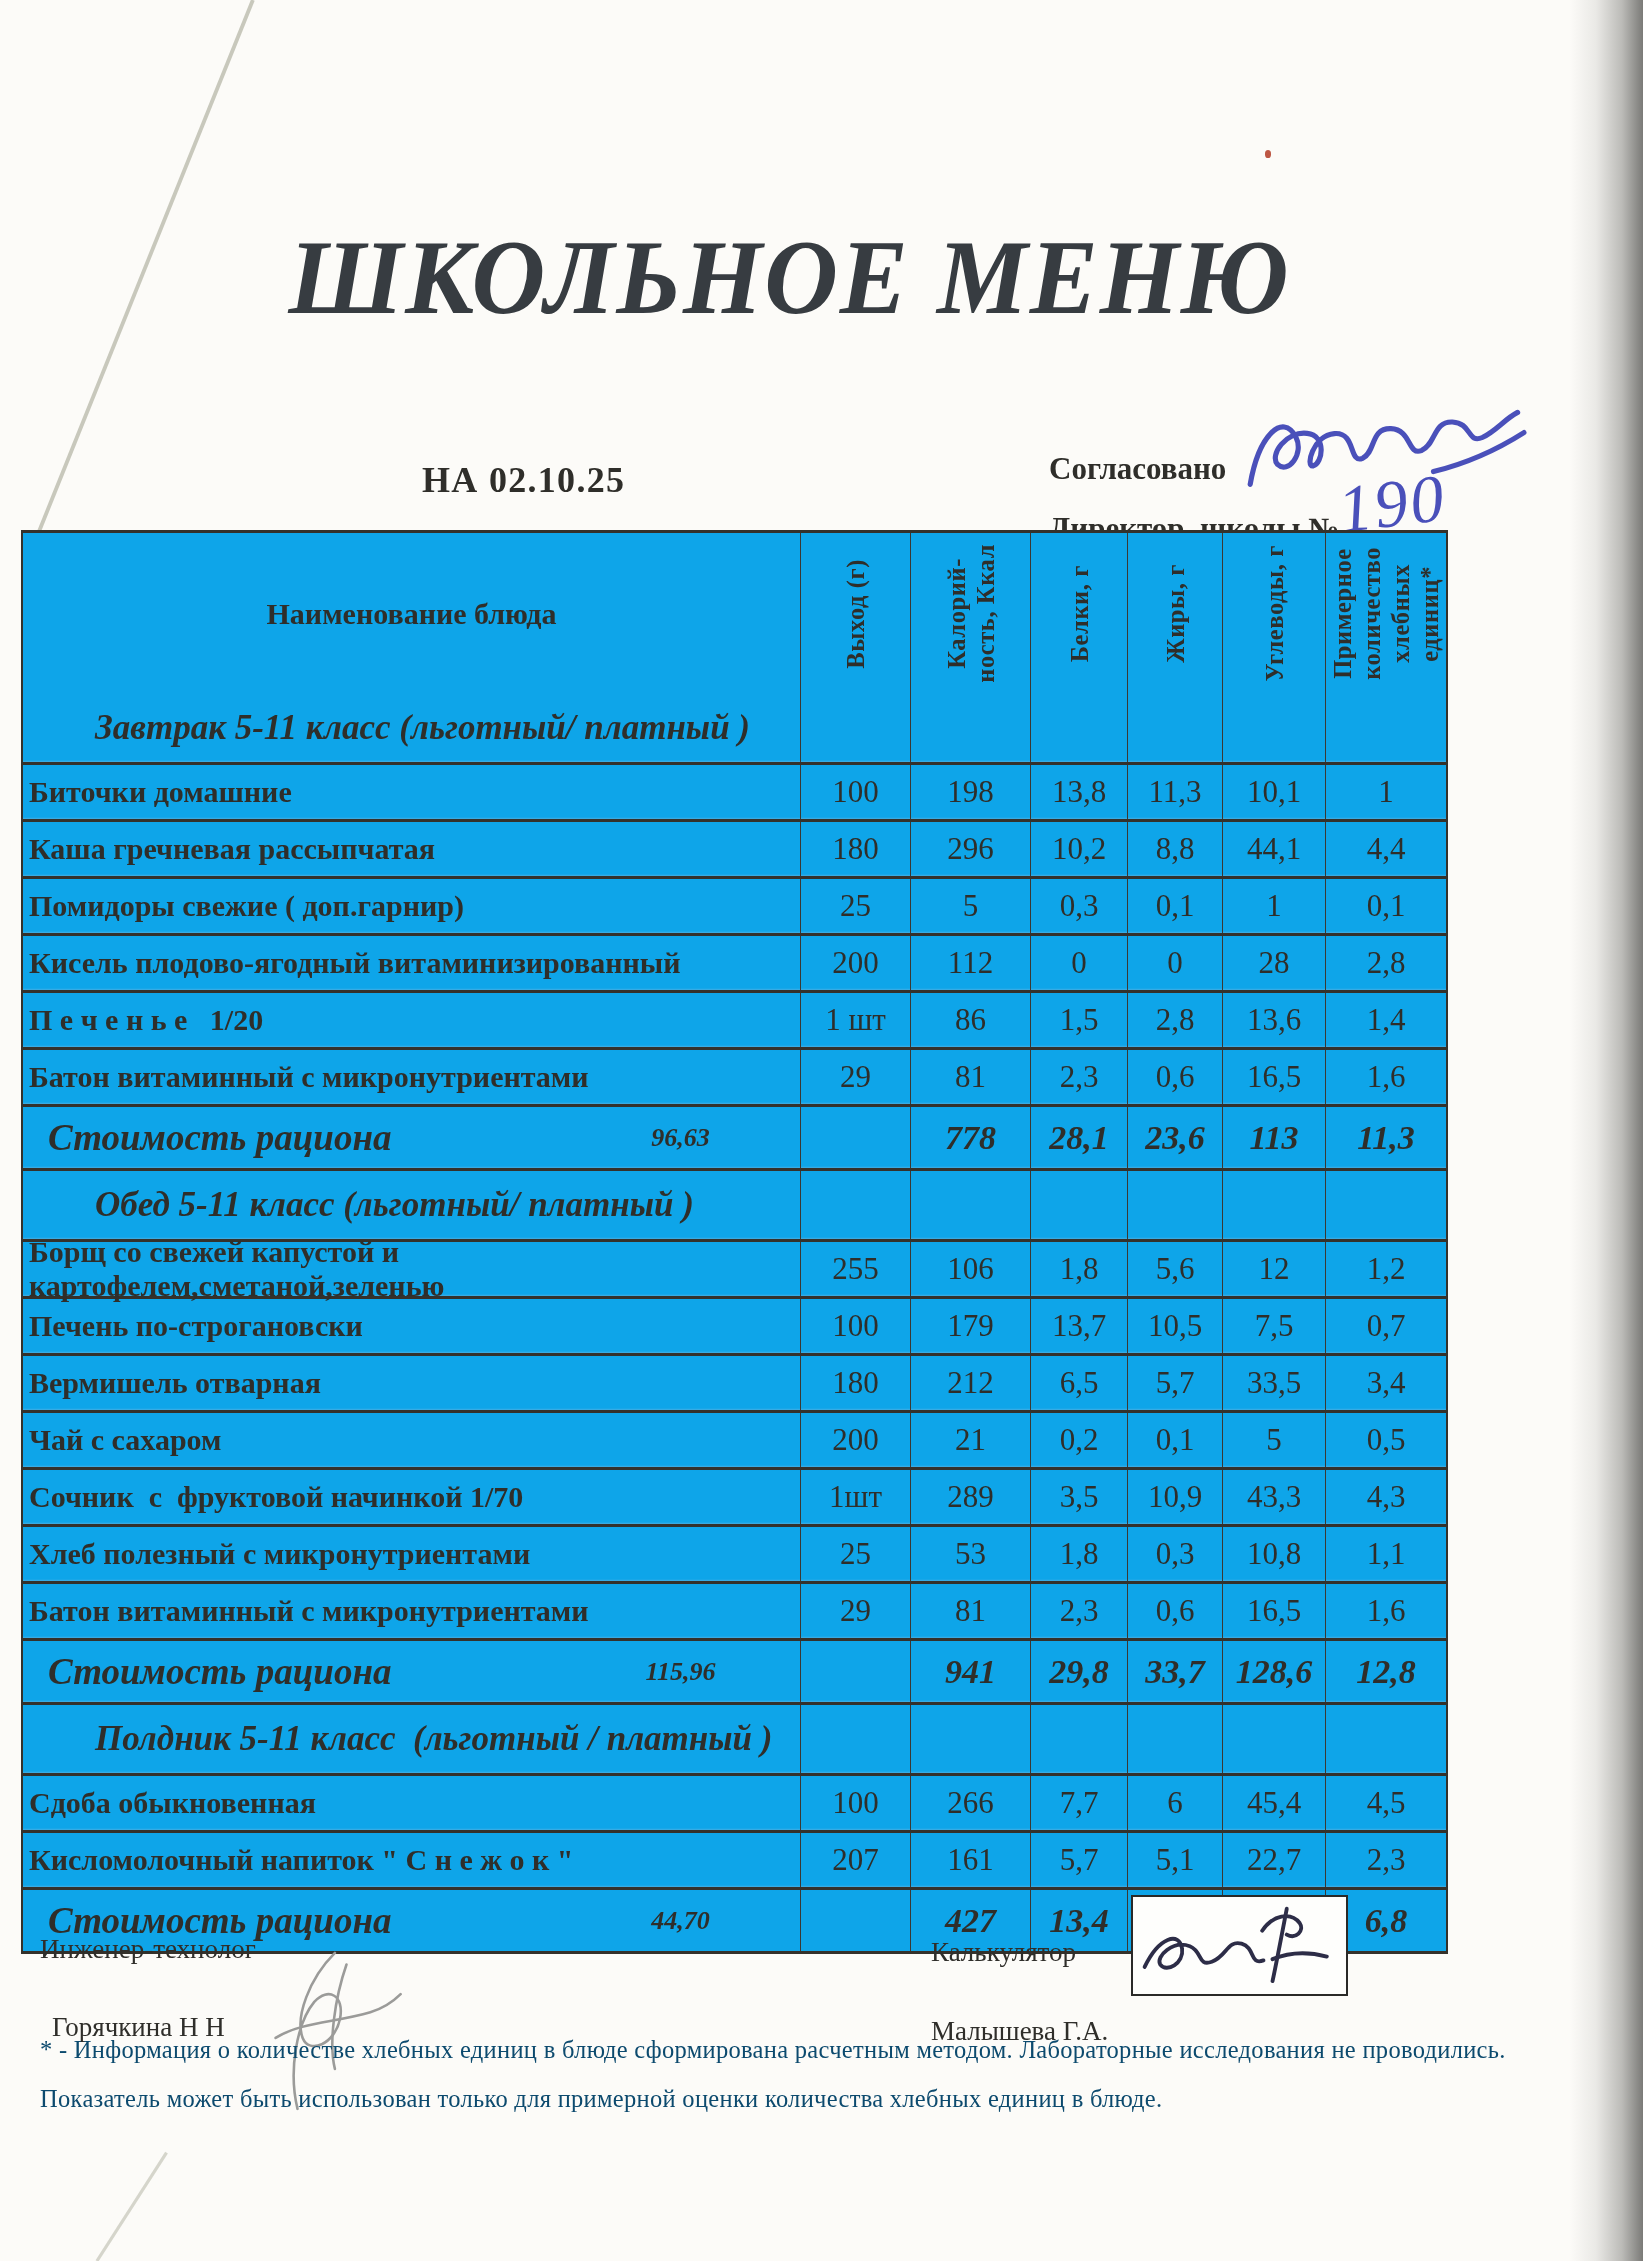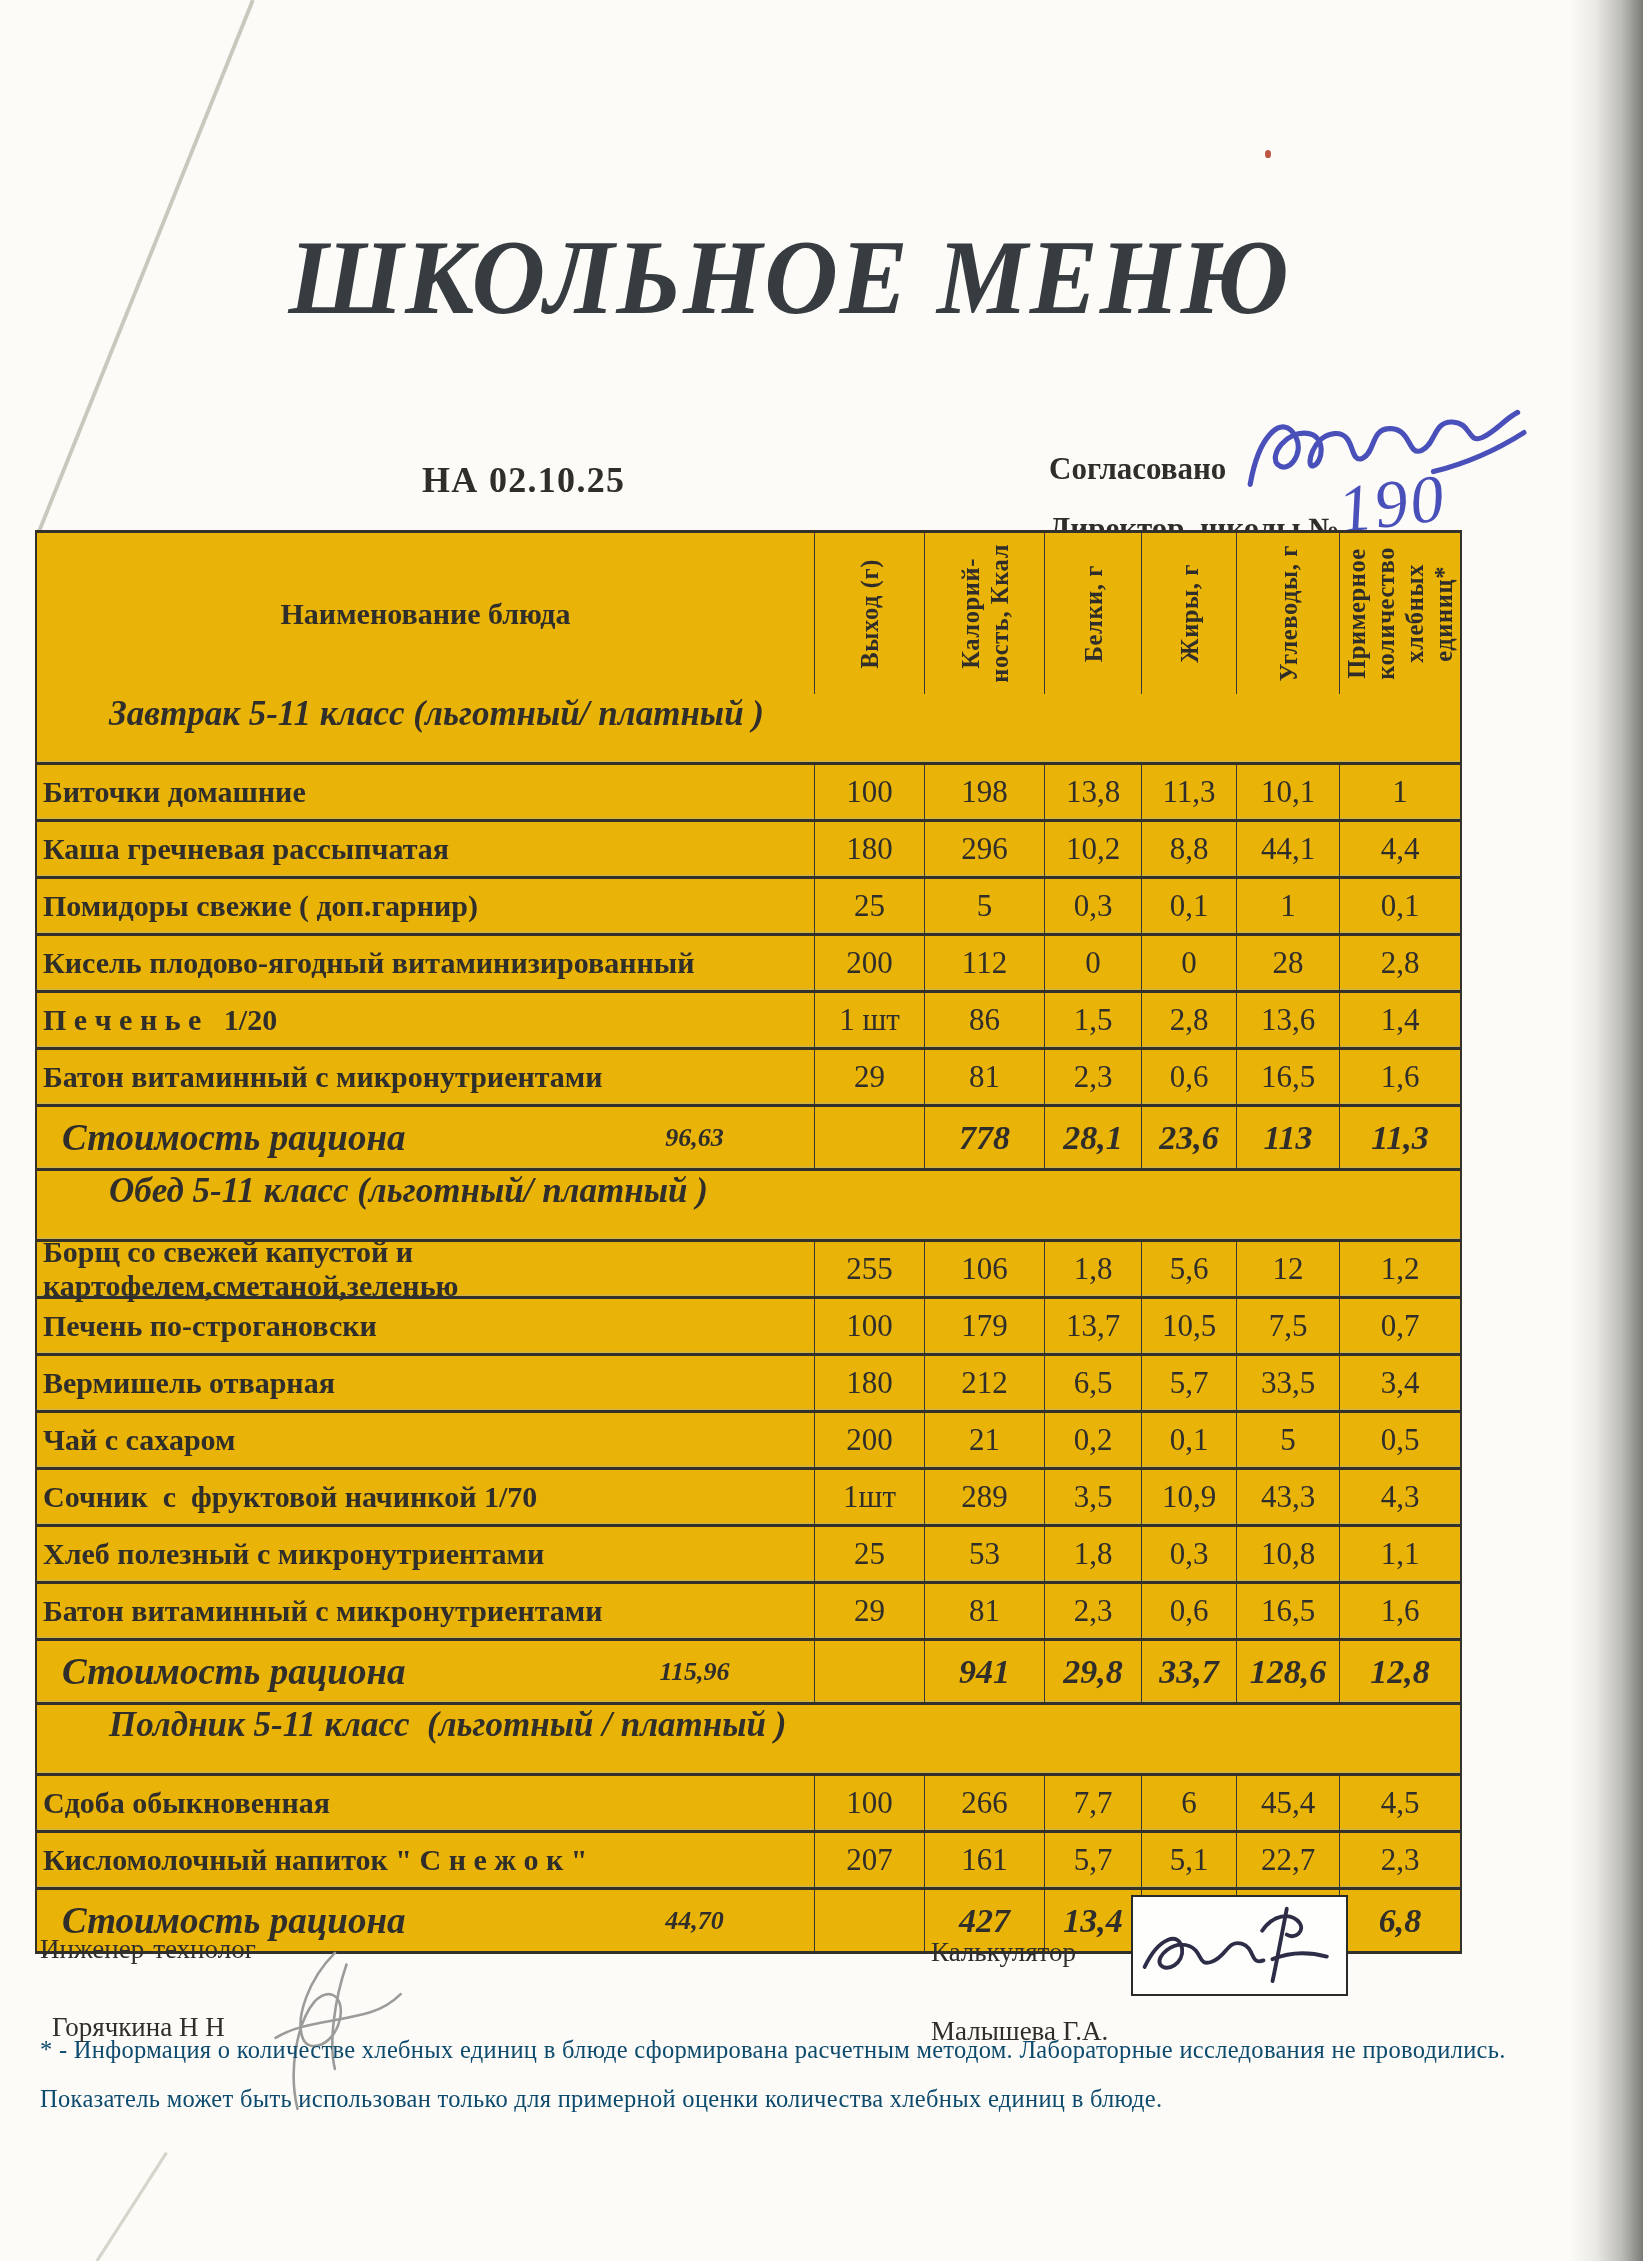--- a/index.html
+++ b/index.html
@@ -24,44 +24,44 @@
   }
   .date-line{position:absolute;left:422px;top:459px;font-size:36px;font-weight:bold;letter-spacing:1.3px;}
   .agreed{position:absolute;left:1049px;top:451px;font-size:31px;font-weight:bold;}
   .director{position:absolute;left:1049px;top:511px;font-size:31px;font-weight:bold;white-space:pre-wrap;}
   .school-no{
     position:absolute;left:1338px;top:465px;font-size:67px;font-style:italic;
     color:#4a50ba;transform:rotate(-7deg);letter-spacing:2.6px;
   }
   
   .menu-table{
-    position:absolute;left:35px;top:530px;
+    position:absolute;left:21px;top:530px;
     border:2.6px solid #34312b;border-top-width:3.9px;border-bottom-width:3.2px;
-    background:#eab308;
+    background:#0ea5e9;
   }
   .trow{display:flex;align-items:stretch;}
   .thead{height:161px;}
   .trow + .trow{border-top:3.2px solid #34312b;box-shadow:0 -1.3px 0 rgba(150,185,220,.30);}
   .cell{box-sizing:border-box;display:flex;align-items:center;justify-content:center;}
   .cell + .cell{border-left:1.9px solid #3b3833;}
   .cell:nth-child(1){width:777px;justify-content:flex-start;}
   .cell:nth-child(2){width:110px;}
   .cell:nth-child(3){width:120px;}
   .cell:nth-child(4){width:97px;}
   .cell:nth-child(5){width:95px;}
   .cell:nth-child(6){width:103px;}
   .cell:nth-child(7){width:121px;}
   .thead .cell:nth-child(1){justify-content:center;}
   .name-header{font-size:30px;font-weight:bold;}
   .vhead{
     writing-mode:vertical-rl;transform:rotate(180deg);
     white-space:pre-line;text-align:center;
     font-size:24.5px;font-weight:bold;line-height:29px;letter-spacing:0.6px;
   }
-  .trow.section{height:68px;flex-direction:column;}
+  .trow.section{height:68px;}
   .trow.item{height:54px;}
   .trow.total{height:61px;}
   .nametext{white-space:pre-wrap;}
   .item .nametext{padding-left:6px;font-size:30px;font-weight:bold;}
   .section .nametext{padding-left:72px;font-size:35px;font-weight:bold;font-style:italic;}
   .total .cell:nth-child(1){position:relative;}
   .total .nametext{padding-left:25px;font-size:37px;font-weight:bold;font-style:italic;}
   .total .price{
     position:absolute;left:535px;width:245px;text-align:center;
     font-size:26px;font-weight:bold;font-style:italic;

